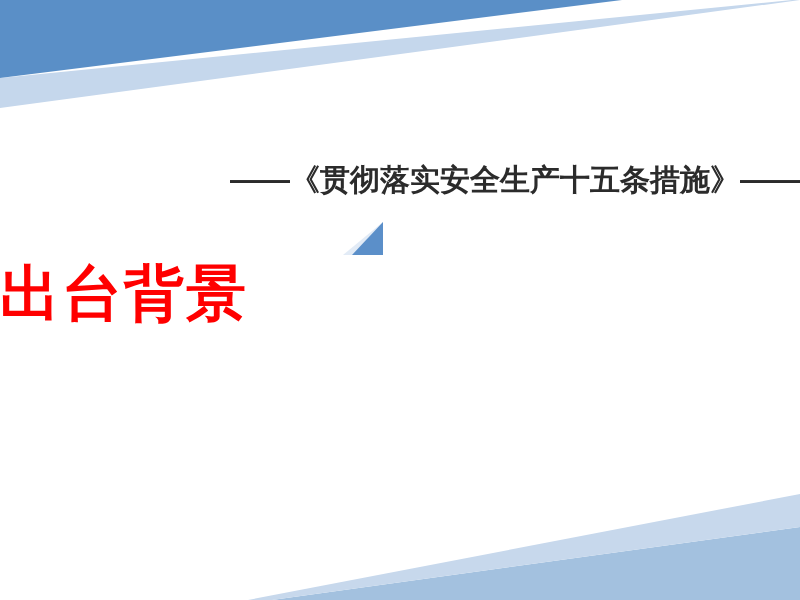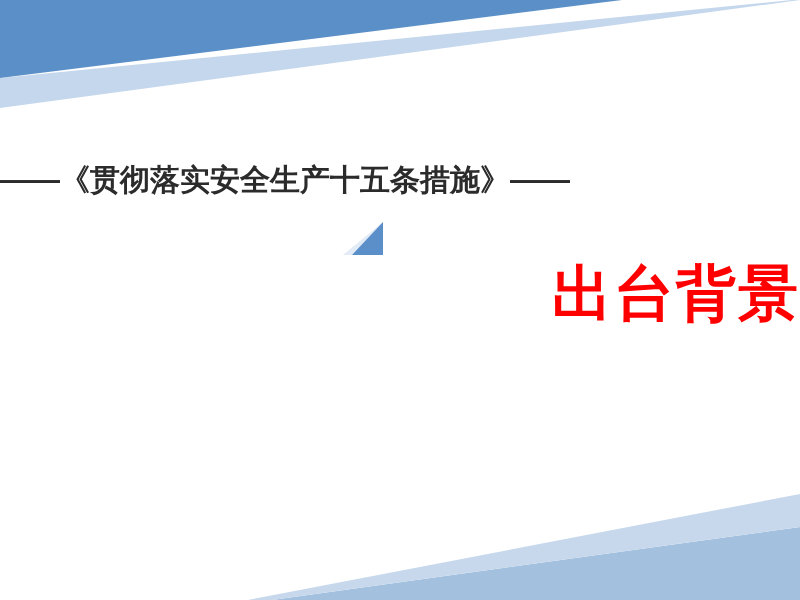--- a/index.html
+++ b/index.html
@@ -40,21 +40,21 @@
     inset: 0;
     width: 800px;
     height: 600px;
   }
 
   .subtitle-line {
     position: absolute;
     left: 0;
     top: 160px;
     width: 800px;
-    text-align: left;
+    text-align: right;
     font-size: 30px;
     line-height: 40px;
     font-weight: bold;
     color: #2b2b2b;
     letter-spacing: 0px;
     white-space: nowrap;
   }
 
   .accent-triangle {
     position: absolute;
@@ -67,21 +67,21 @@
     display: block;
     width: 46px;
     height: 37px;
   }
 
   .main-title {
     position: absolute;
     left: 0;
     top: 258px;
     width: 800px;
-    text-align: right;
+    text-align: left;
     font-size: 60px;
     line-height: 72px;
     font-weight: bold;
     color: #FF0000;
     letter-spacing: 2px;
     white-space: nowrap;
   }
 </style>
 </head>
 <body>

